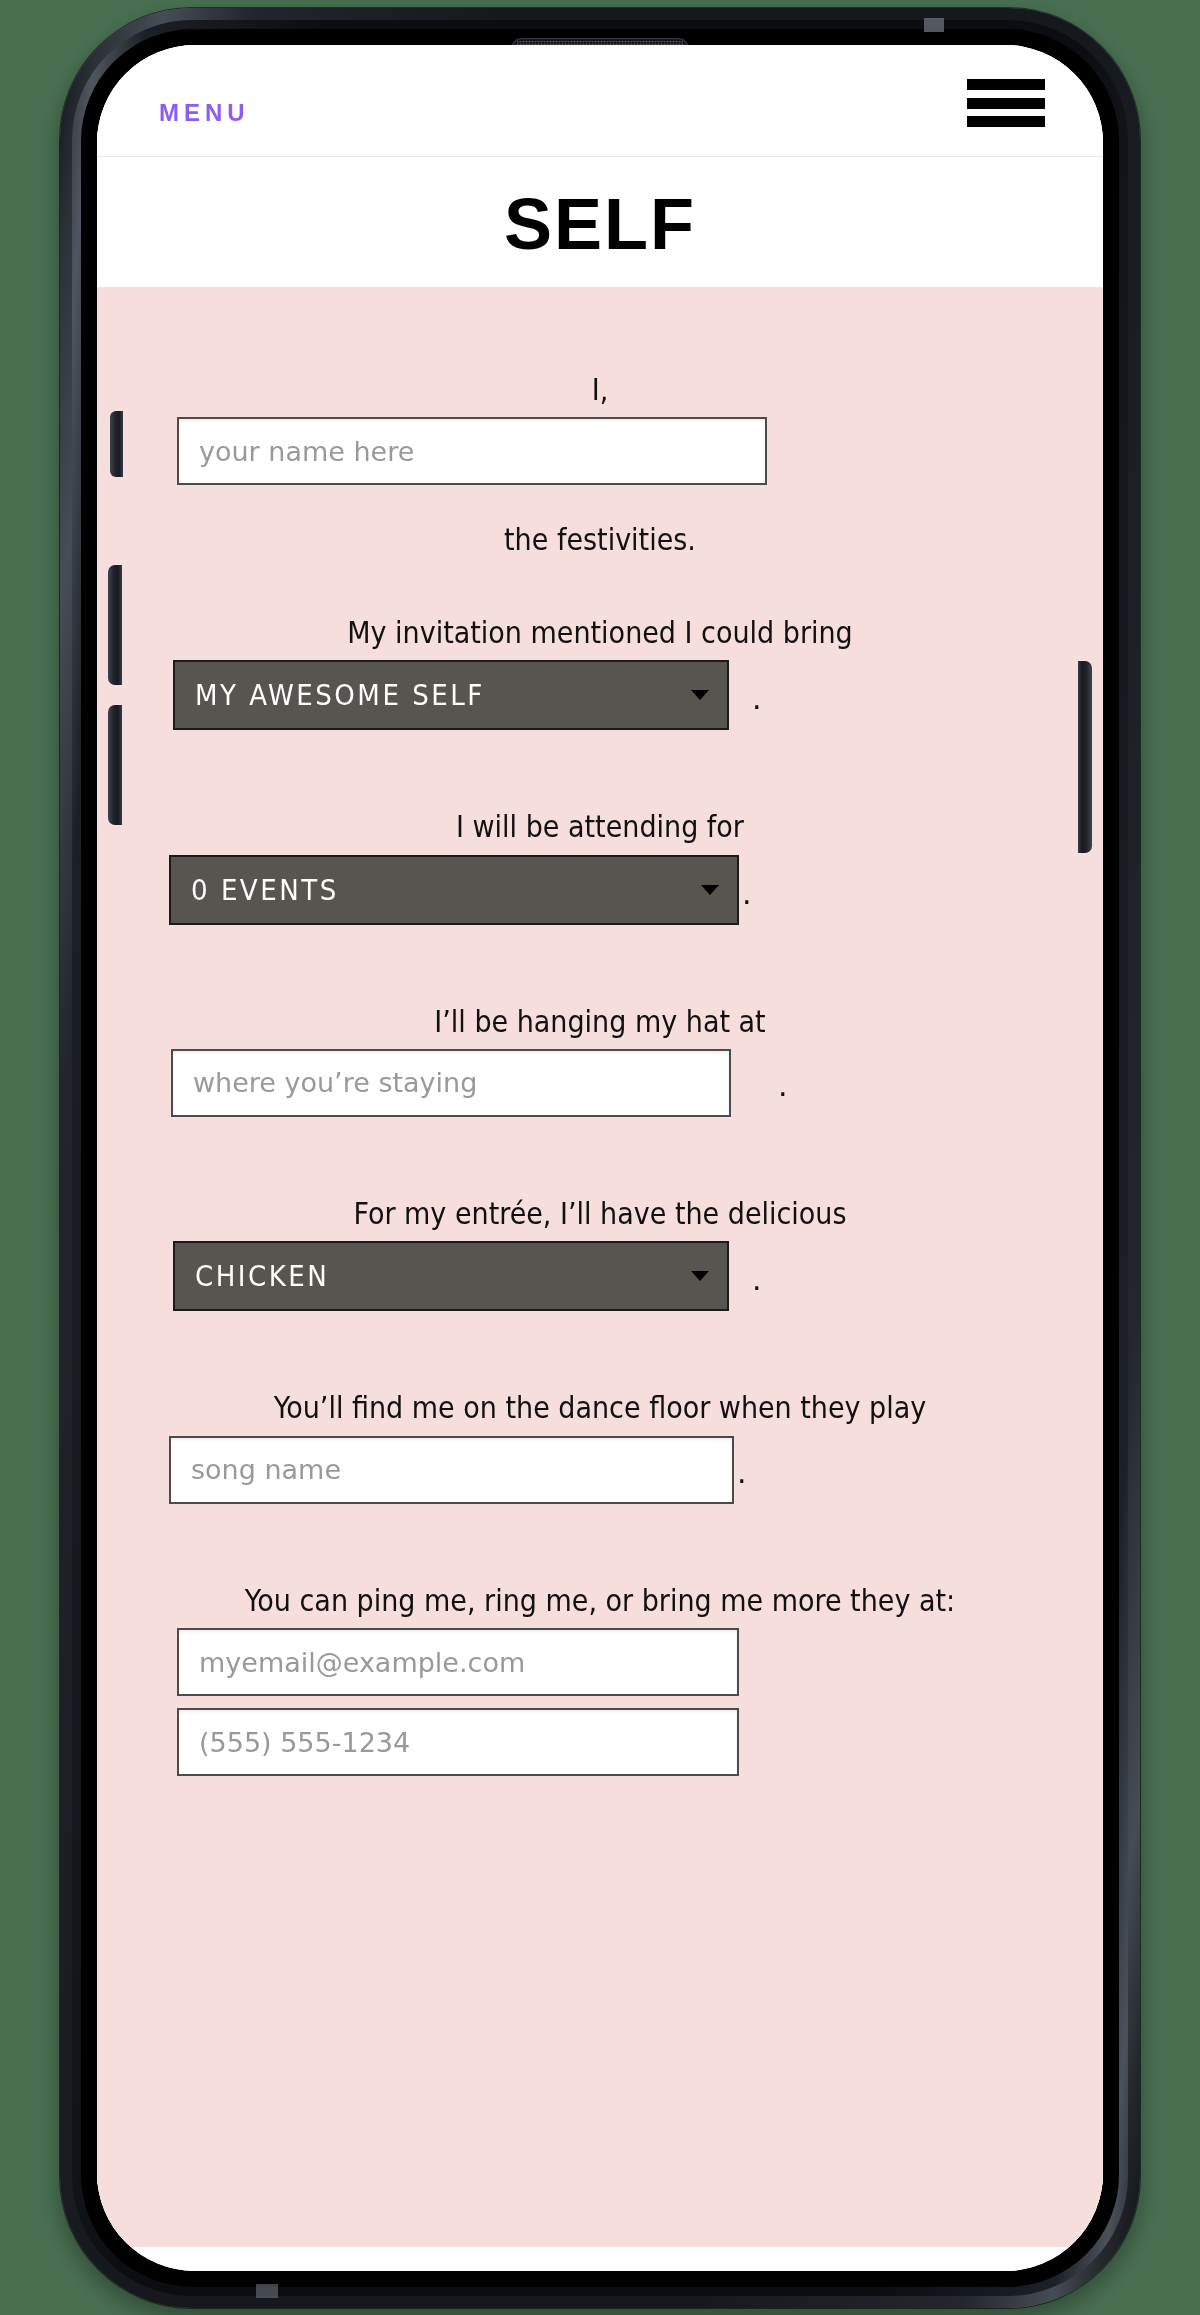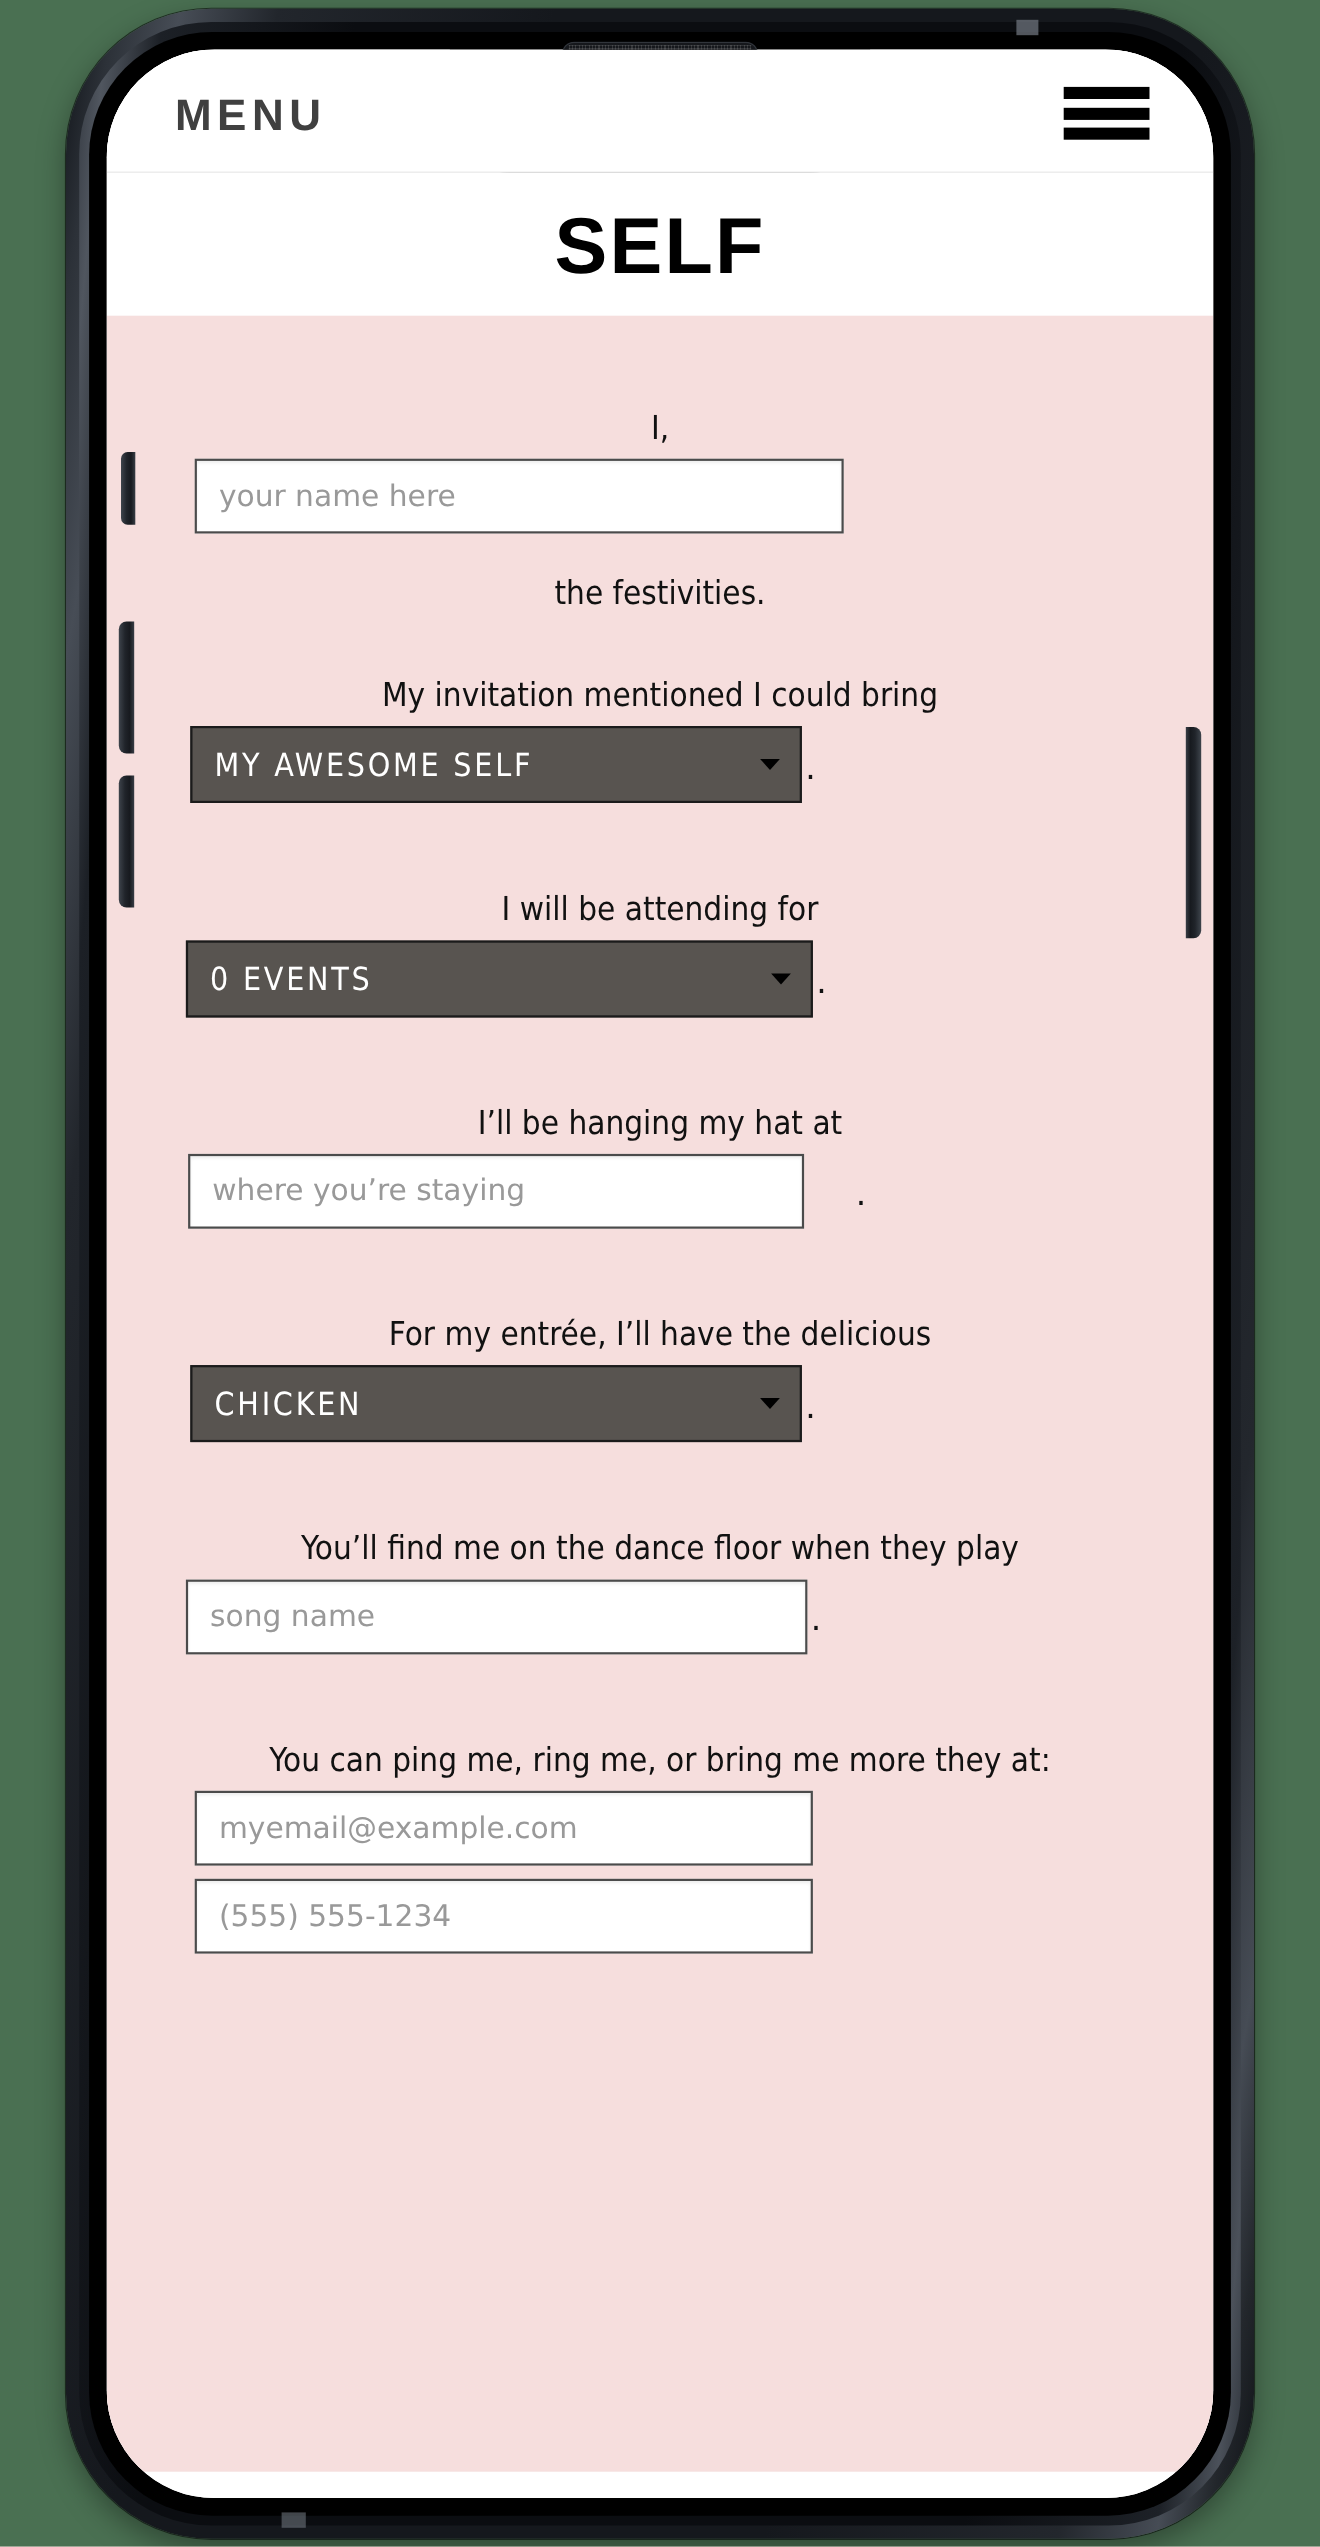--- a/index.html
+++ b/index.html
@@ -226,26 +226,26 @@
   #topnav {
     position: relative;
     height: 112px;
     background: #fff;
     border-bottom: 1px solid #e6e6e6;
     z-index: 40;
   }
   #menu-label {
     position: absolute;
     left: 62px;
-    top: 38px;
+    top: 54px;
     font-family: "Liberation Sans", sans-serif;
     font-weight: 700;
-    font-size: 40px;
+    font-size: 24px;
     letter-spacing: 5px;
-    color: #404040;
+    color: #8b5cf6;
     text-transform: uppercase;
   }
   #hamburger-button {
     position: absolute;
     right: 54px;
     top: 30px;
     width: 82px;
     height: 56px;
     display: flex;
     flex-direction: column;
@@ -363,21 +363,21 @@
   .w-attend { width: 560px; }
   .w-bring  { width: 556px; }
   .w-events { width: 570px; }
   .w-stay   { width: 560px; }
   .w-entree { width: 556px; }
   .w-song   { width: 565px; }
   .w-email  { width: 562px; }
   .w-phone  { width: 562px; }
 
   .indent-a { padding-left: 46px; }
-  .indent-b { padding-left: 42px; }
+  .indent-b { padding-left: 42px; gap: 20px; }
   .indent-c { padding-left: 38px; }
   .indent-d { padding-left: 40px; gap: 44px; }
 </style>
 </head>
 <body>
 
 <div id="phone-frame">
   <div id="phone-chamfer"></div>
   <div id="phone-bezel"></div>
 

